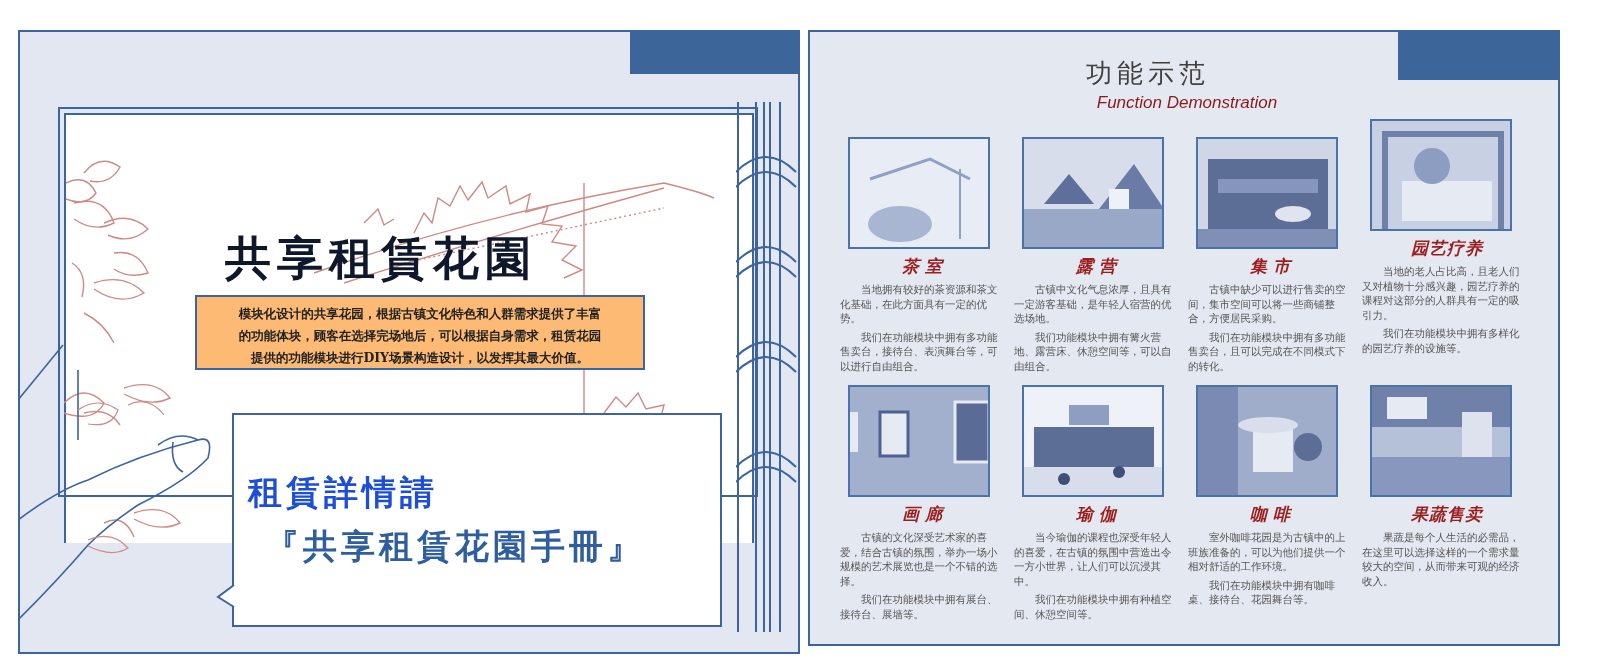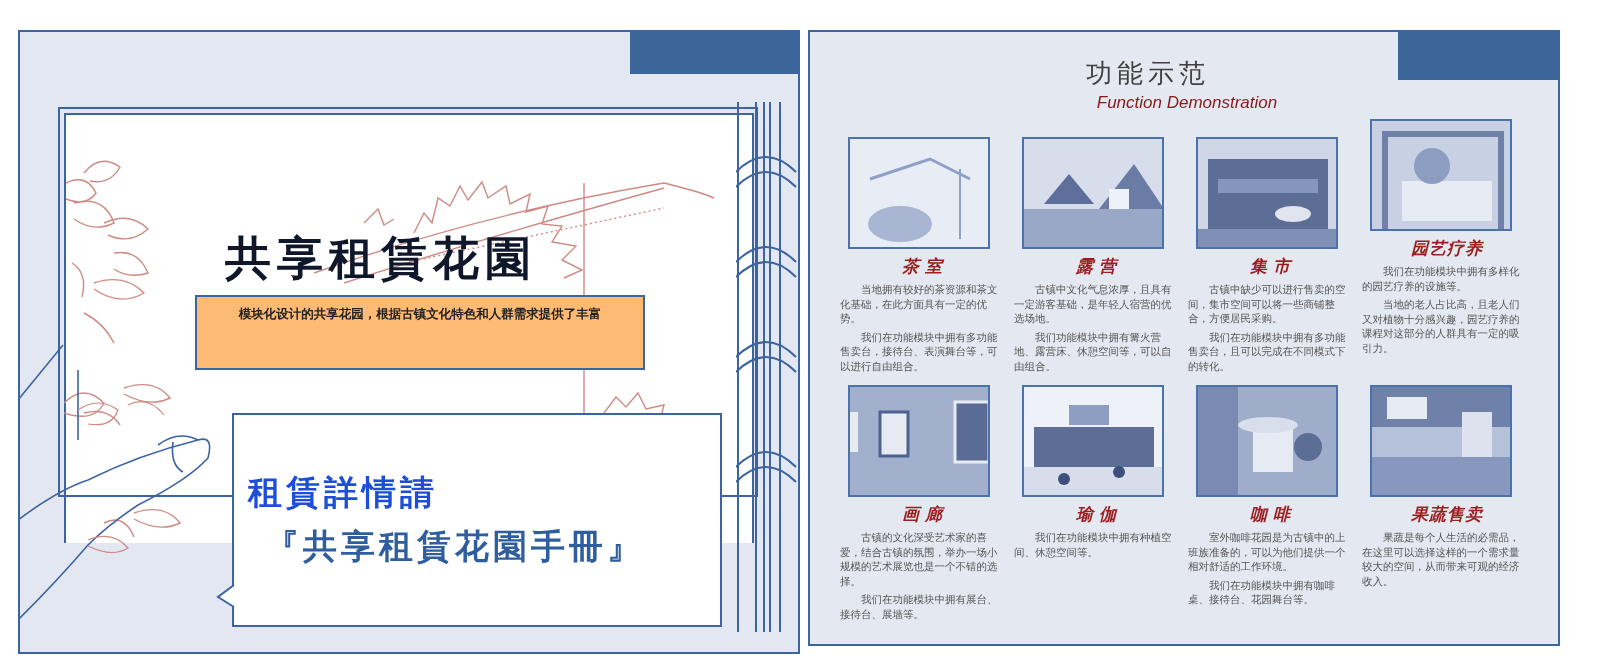--- a/index.html
+++ b/index.html
@@ -149,20 +149,22 @@
     <path d="M60 80 q20 -14 40 0 q-6 18 -30 14"></path>
     <path d="M110 75 q20 -10 36 10"></path>
     <path d="M70 210 q24 -10 40 8 q-16 10 -40 -2"></path>
   </g>
 </svg>
 
 <div class="abs main-title">共享租賃花園</div>
 
 <div class="abs intro-box">
   <div>模块化设计的共享花园，根据古镇文化特色和人群需求提供了丰富</div>
+  <div>的功能体块，顾客在选择完场地后，可以根据自身需求，租赁花园</div>
+  <div>提供的功能模块进行DIY场景构造设计，以发挥其最大价值。</div>
 </div>
 
 <div class="abs speech-box"></div>
 <svg class="abs" style="left:216px;top:585px" width="20" height="24">
   <path d="M18 0 L2 12 L18 22" fill="#fff" stroke="#3c64a0" stroke-width="2"></path>
 </svg>
 <div class="abs speech-text-1">租賃詳情請</div>
 <div class="abs speech-text-2">『共享租賃花園手冊』</div>
 
 <div class="abs right-panel"></div>
@@ -216,22 +218,22 @@
     <svg width="142" height="112">
         <rect width="142" height="112" fill="#c8d0e3"></rect>
         <rect x="10" y="10" width="122" height="6" fill="#6f80a9"></rect>
         <rect x="10" y="10" width="6" height="100" fill="#6f80a9"></rect>
         <rect x="126" y="10" width="6" height="100" fill="#6f80a9"></rect>
         <rect x="30" y="60" width="90" height="40" fill="#e6eaf3"></rect>
         <circle cx="60" cy="45" r="18" fill="#8d9cc1"></circle>
       </svg>
   </div>
   <div class="name" style="letter-spacing:1px">园艺疗养</div>
+  <div class="desc">当地的老人占比高，且老人们又对植物十分感兴趣，园艺疗养的课程对这部分的人群具有一定的吸引力。</div>
   <div class="desc">我们在功能模块中拥有多样化的园艺疗养的设施等。</div>
-  <div class="desc">当地的老人占比高，且老人们又对植物十分感兴趣，园艺疗养的课程对这部分的人群具有一定的吸引力。</div>
 </div>
 
 <div class="card" style="left:840px;top:385px">
   <div class="photo">
     <svg width="142" height="112">
         <rect width="142" height="112" fill="#a3b0cd"></rect>
         <rect x="30" y="25" width="28" height="44" fill="#e6eaf3" stroke="#4f6190" stroke-width="3"></rect>
         <rect x="105" y="15" width="34" height="60" fill="#5a6b95" stroke="#e6eaf3" stroke-width="3"></rect>
         <rect x="0" y="25" width="8" height="40" fill="#e6eaf3"></rect>
       </svg>
@@ -245,20 +247,21 @@
     <svg width="142" height="112">
         <rect width="142" height="112" fill="#eef1f7"></rect>
         <rect x="45" y="18" width="40" height="20" fill="#8e9dc2"></rect>
         <rect x="10" y="40" width="120" height="40" fill="#5c6d96"></rect>
         <rect y="80" width="142" height="32" fill="#d7ddeb"></rect>
         <circle cx="40" cy="92" r="6" fill="#3e4f7a"></circle>
         <circle cx="95" cy="85" r="6" fill="#3e4f7a"></circle>
       </svg>
   </div>
   <div class="name">瑜伽</div>
+  <div class="desc">当今瑜伽的课程也深受年轻人的喜爱，在古镇的氛围中营造出令一方小世界，让人们可以沉浸其中。</div>
   <div class="desc">我们在功能模块中拥有种植空间、休憩空间等。</div>
 </div>
 <div class="card" style="left:1188px;top:385px">
   <div class="photo">
     <svg width="142" height="112">
         <rect width="142" height="112" fill="#9fadcb"></rect>
         <rect x="55" y="40" width="40" height="45" fill="#e6eaf3"></rect>
         <ellipse cx="70" cy="38" rx="30" ry="8" fill="#d8deeb"></ellipse>
         <circle cx="110" cy="60" r="14" fill="#5c6d96"></circle>
         <rect x="0" y="0" width="40" height="112" fill="#7a8ab2"></rect>

